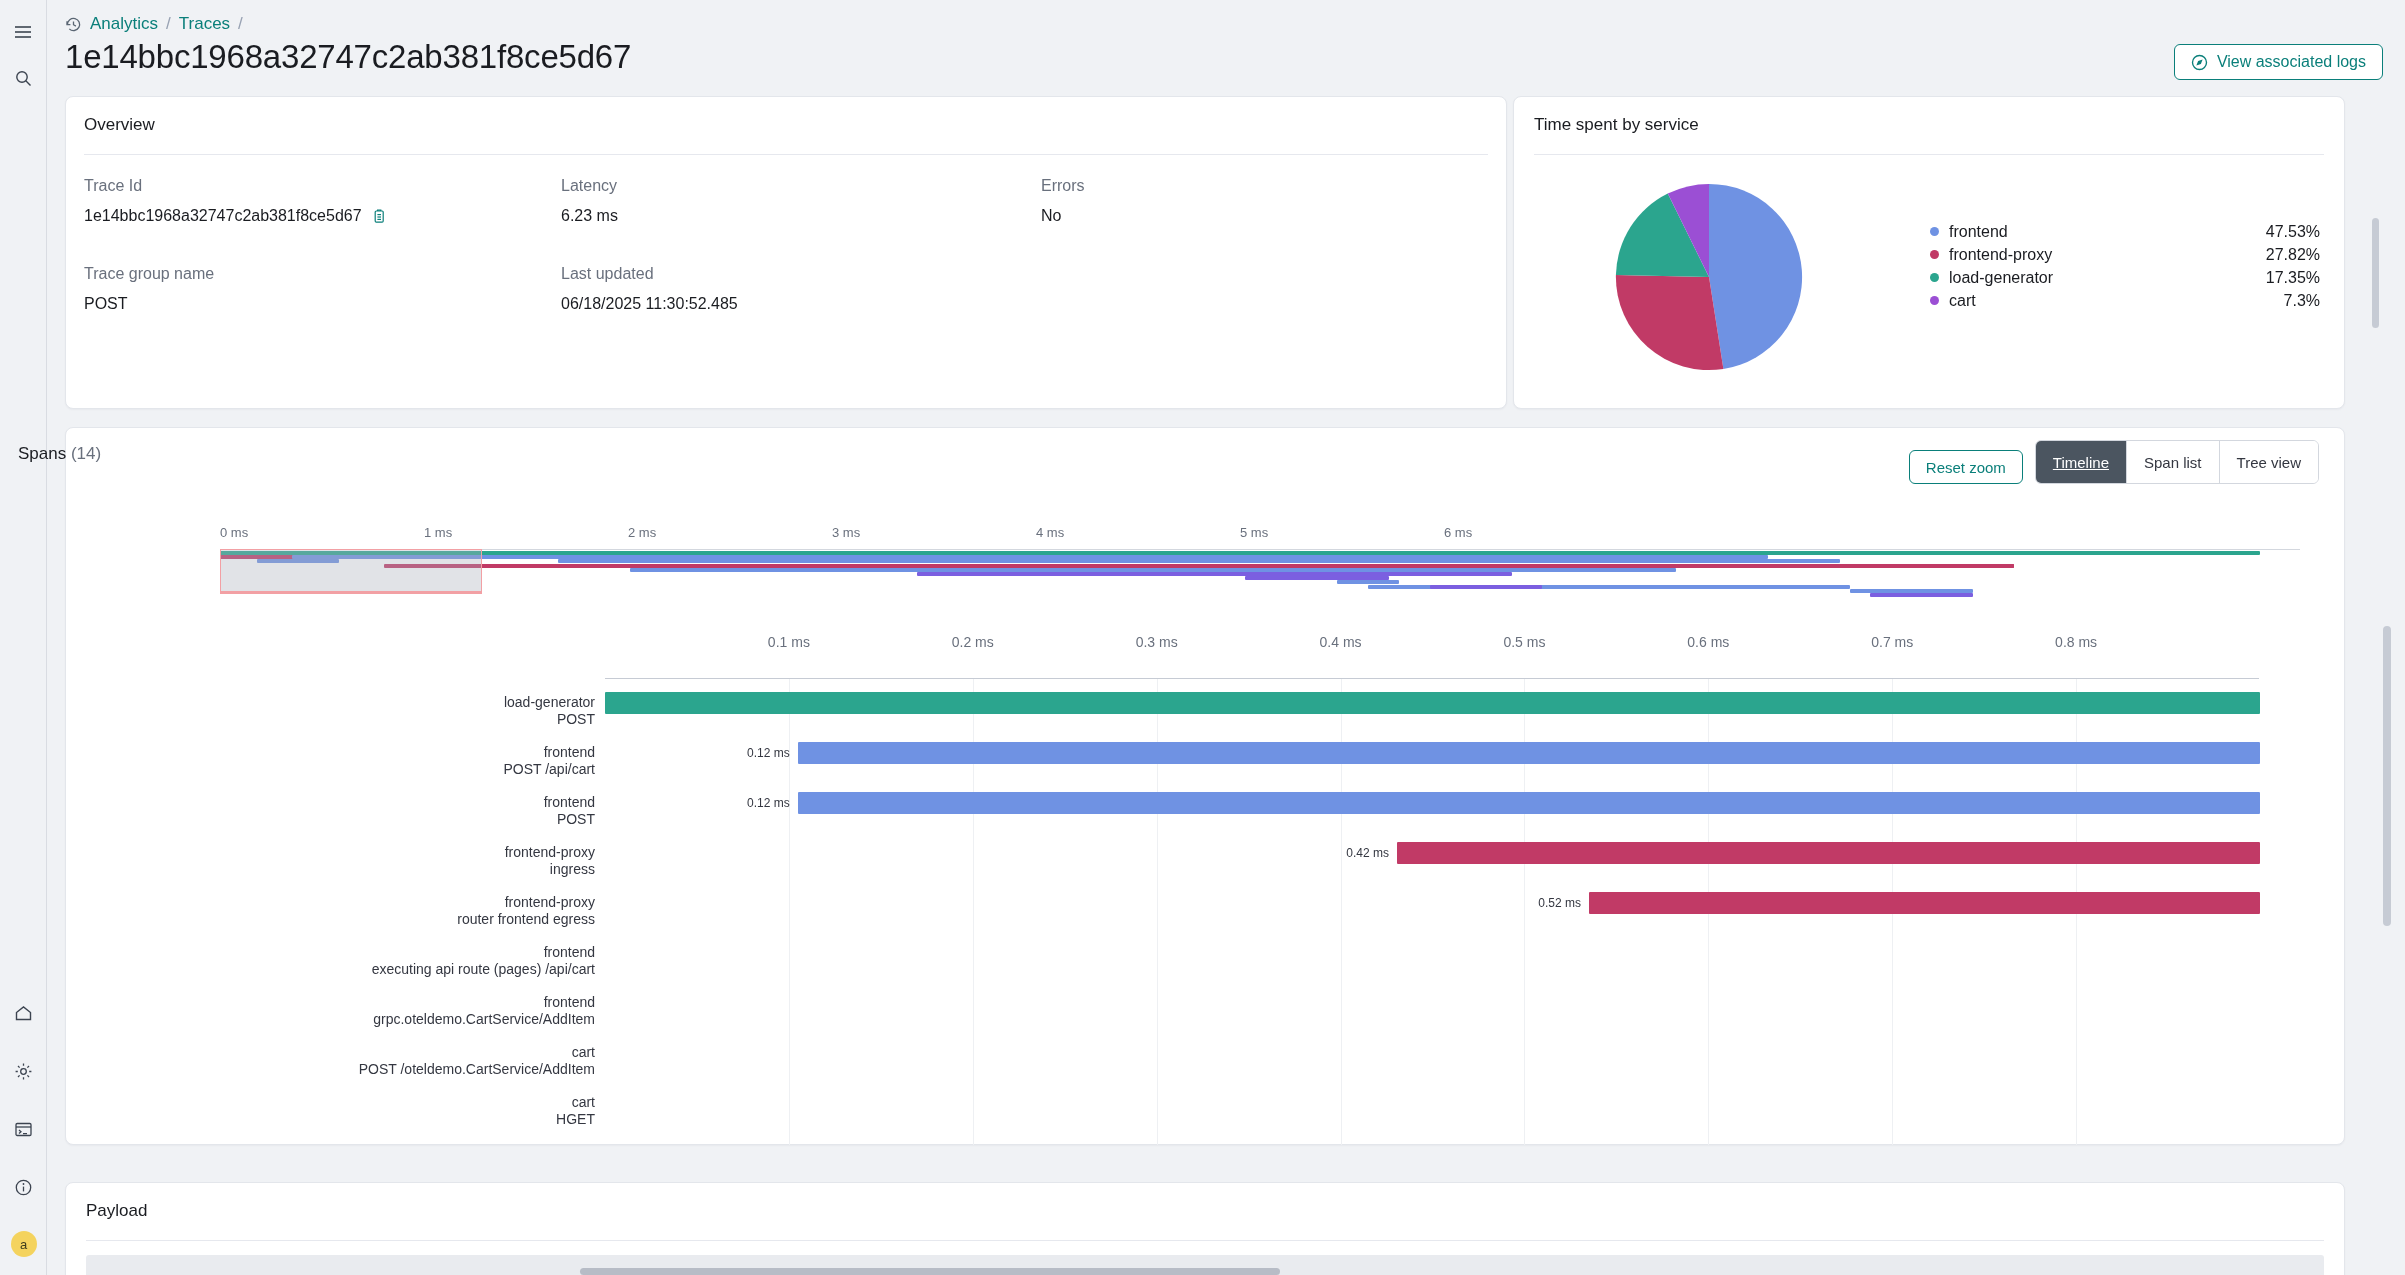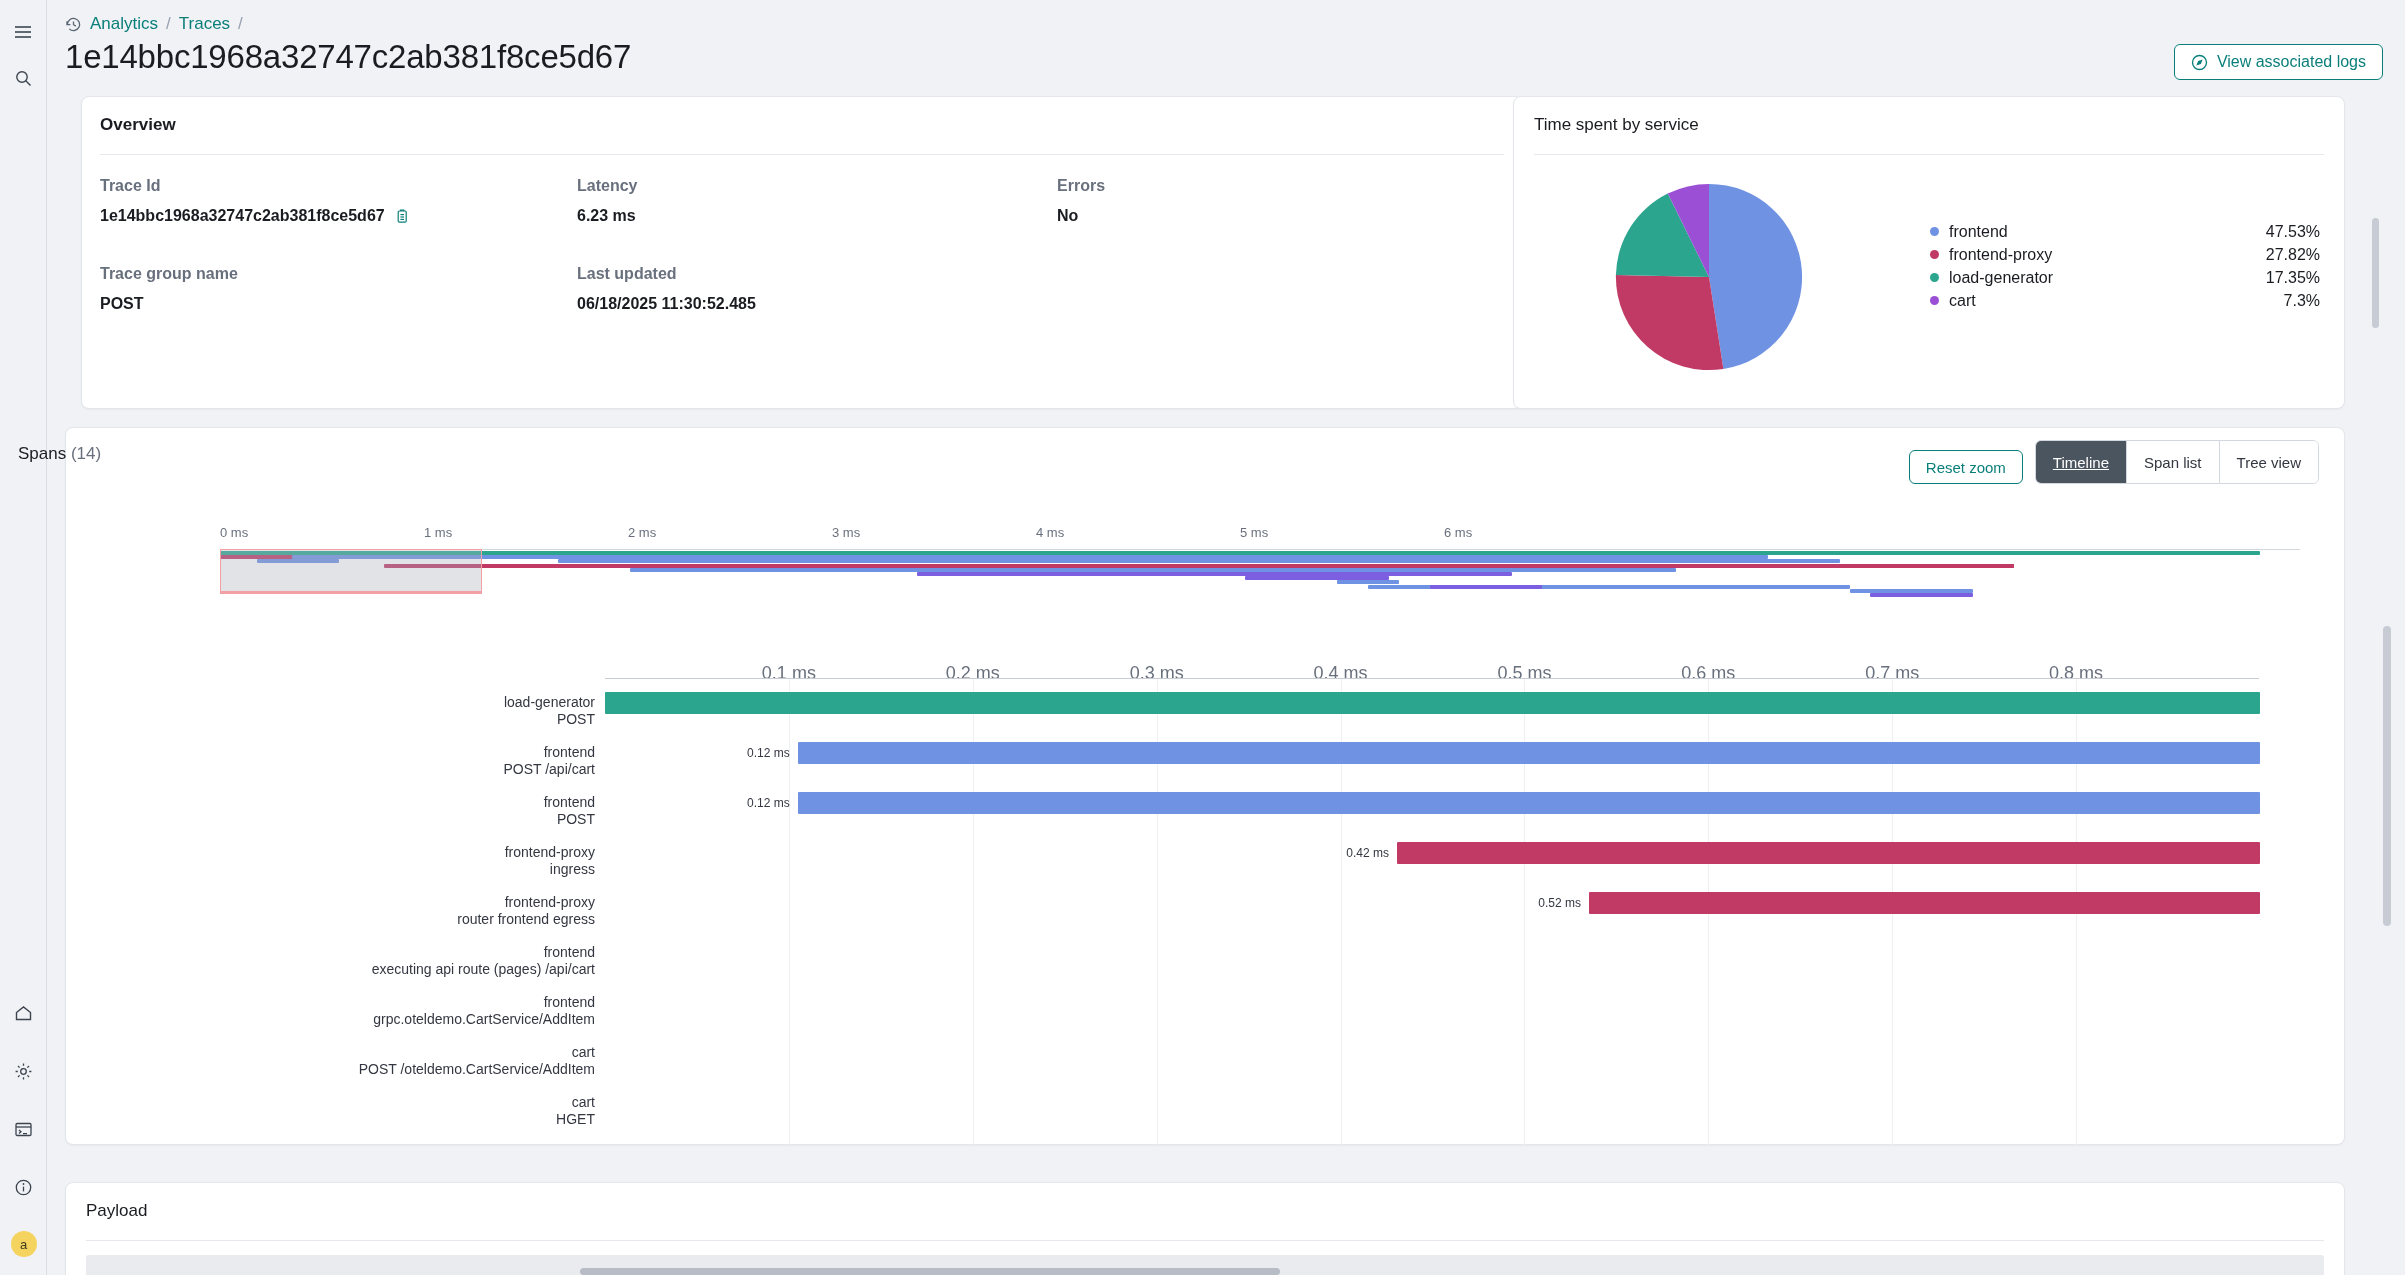--- a/index.html
+++ b/index.html
@@ -52,21 +52,21 @@
   }
   
   .panel {
     position: absolute; background: #fff;
     border: 1px solid #e3e6eb; border-radius: 8px;
     box-shadow: 0 1px 2px rgba(22,28,45,.04);
   }
   .panel-title { font-size: 17px; color: #1a1c21; }
   .panel-rule { height: 1px; background: #e6e8ee; }
   
-  #overview-panel { left: 81px; top: 96px; width: 1442px; height: 313px; font-weight: bold; }
+  #overview-panel { left: 65px; top: 96px; width: 1442px; height: 313px; }
   #overview-panel .panel-title { position:absolute; left: 18px; top: 18px; }
   #overview-panel .panel-rule { position:absolute; left: 18px; right: 18px; top: 57px; }
   .ov-col { position: absolute; top: 80px; }
   .ov-label { font-size: 16px; color: #69707d; margin-bottom: 12px; }
   .ov-value { font-size: 16px; color: #1a1c21; display:flex; align-items:center; gap:10px; }
   .ov-block2 { margin-top: 40px; }
   .copy-icon { color: #0a7f7a; cursor: pointer; display:inline-flex; }
   
   #service-panel { left: 1513px; top: 96px; width: 832px; height: 313px; }
   #service-panel .panel-title { position:absolute; left: 20px; top: 18px; }
@@ -94,21 +94,21 @@
   .btn-seg.selected { background:#4b5560; color:#fff; text-decoration: underline; }
   
   #minimap { position:absolute; left: 65px; top: 525px; width: 2280px; height: 80px; }
   .mm-axis-label { position:absolute; top: 0; font-size: 13px; color:#69707d; }
   .mm-line { position:absolute; top: 24px; height: 1px; background:#d3d7de; }
   .mm-bar { position:absolute; height: 4px; border-radius: 1px; }
   #mm-brush { position:absolute; top: 24px; height: 45px; background:rgba(170,176,186,.35);
     border:1px solid #f2a0a4; border-bottom:3px solid #f2a0a4; }
   
   #timeline { position:absolute; left: 65px; top: 630px; width: 2280px; height: 515px; overflow:hidden; }
-  .tl-axis-label { position:absolute; top: 33px; font-size: 18px; color:#69707d; transform: translateX(-50%); }
+  .tl-axis-label { position:absolute; top: 4px; font-size: 14px; color:#69707d; transform: translateX(-50%); }
   #tl-axis-line { position:absolute; left: 540px; right: 86px; top: 48px; height:1px; background:#c6cbd4; }
   .tl-grid { position:absolute; top: 49px; bottom: 0; width: 1px; background:#eef0f3; }
   .span-row { position:absolute; left: 0; right: 0; height: 50px; }
   .span-label { position:absolute; left: 0; width: 530px; text-align:right;
     font-size: 14px; line-height: 17px; color:#343741; }
   .span-bar { position:absolute; height: 22px; border-radius: 1px; }
   .span-dur { position:absolute; font-size: 12px; color:#343741; transform: translateX(-100%); }
   #tl-scrollbar { position:absolute; right: 14px; top: 626px; width: 8px; height: 300px;
     background:#c6cbd4; border-radius: 4px; }
   

